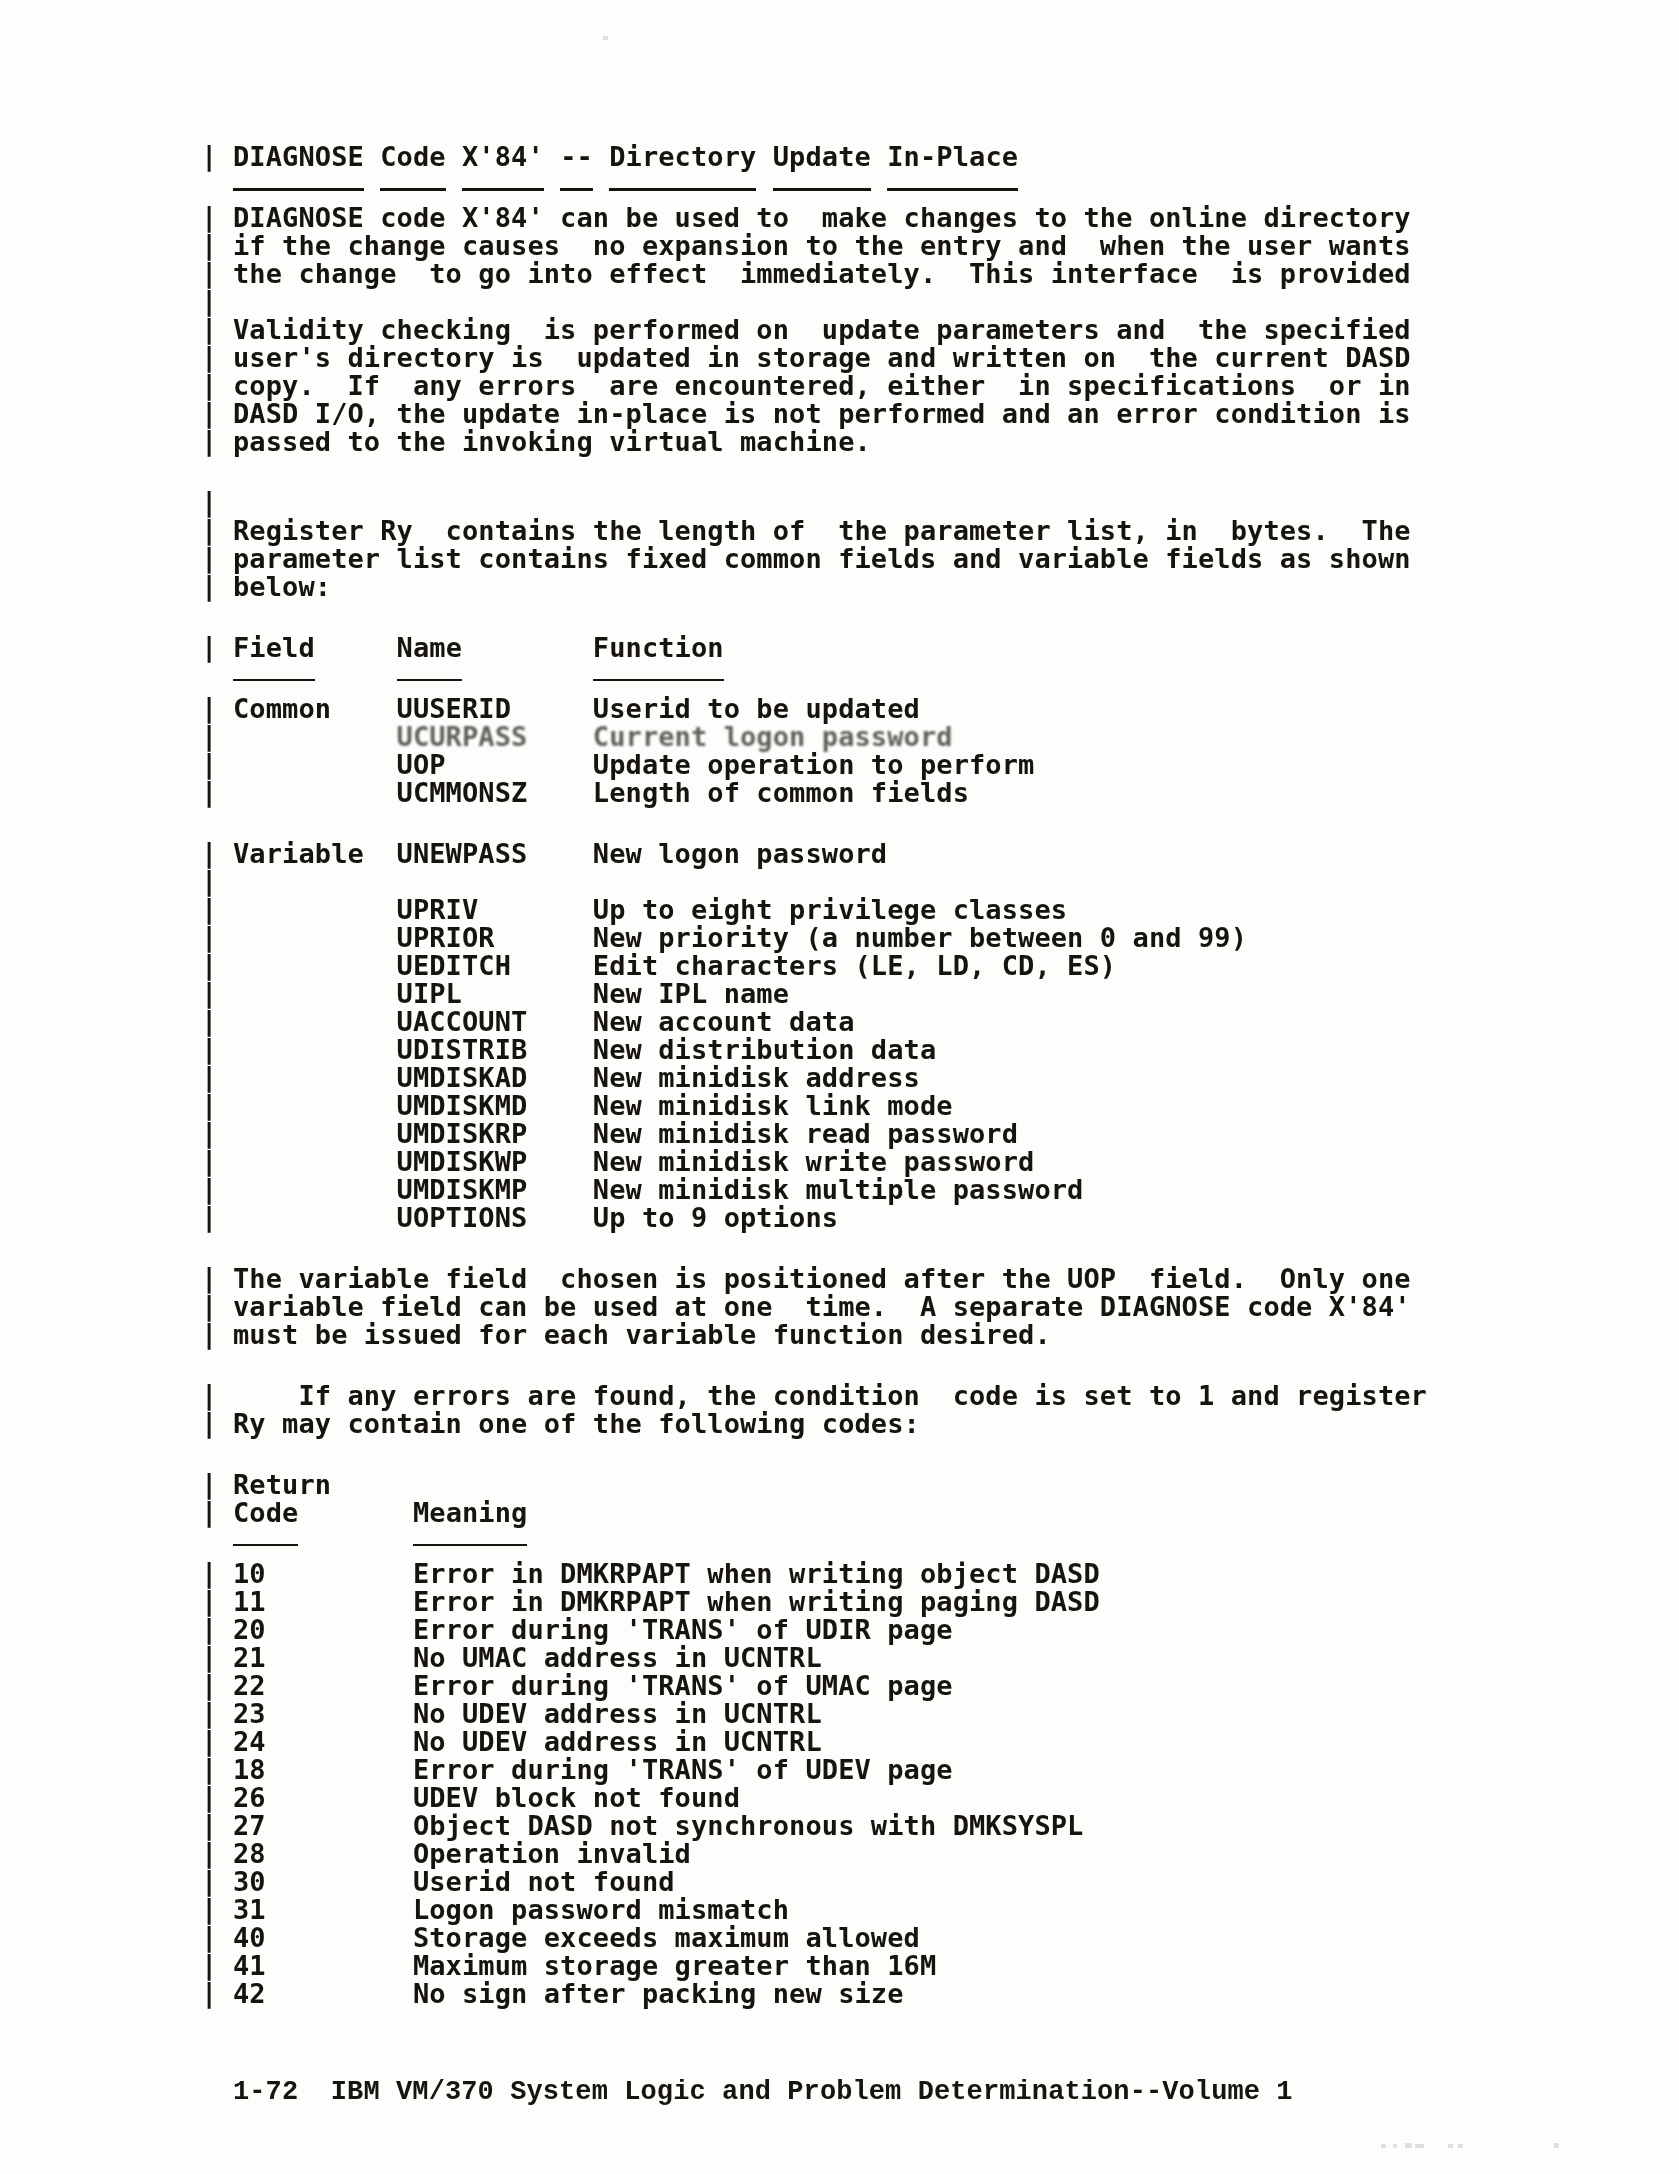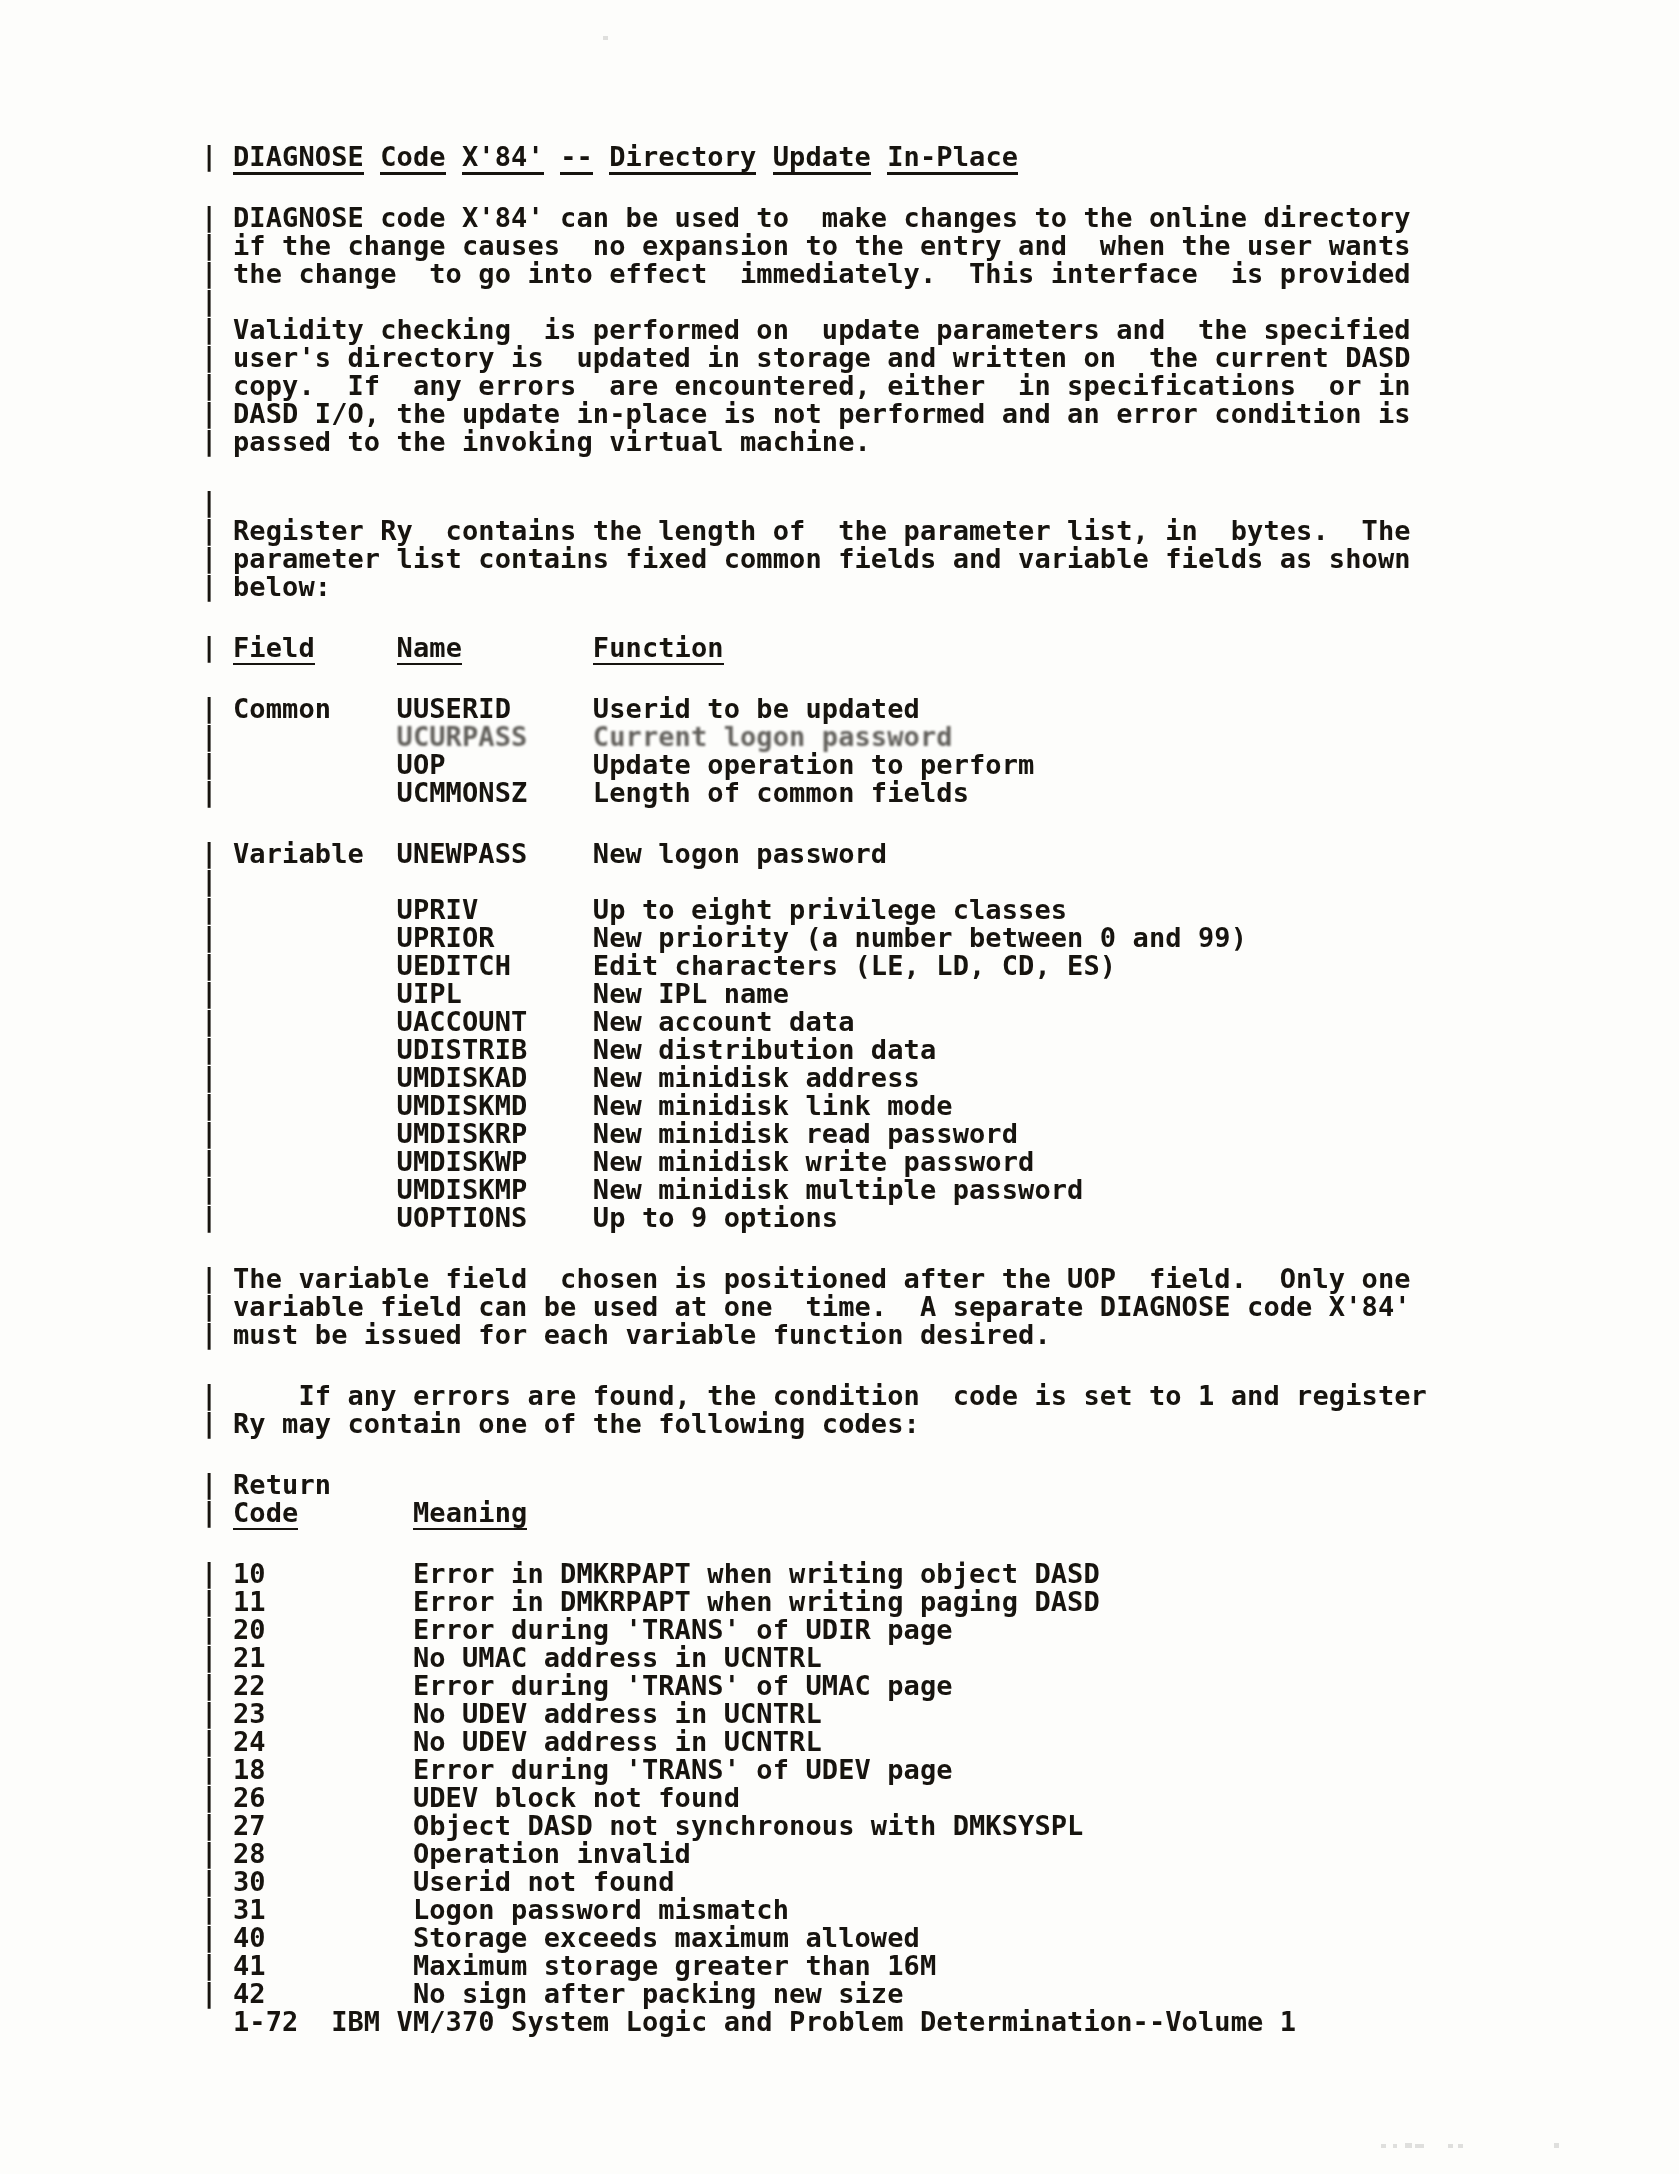--- a/index.html
+++ b/index.html
@@ -17,25 +17,25 @@
     position:relative;
     height:28px;
     padding-left:233px;
     font-size:27px;
     line-height:28px;
     white-space:pre;
     letter-spacing:0.1px;
   }
   .line .bar{position:absolute;left:201px;top:-0.9px;}
   .line.blank{height:33px;}
-  .u{border-bottom:2.8px solid currentColor;padding-bottom:0px;}
+  .u{border-bottom:2.8px solid currentColor;padding-bottom:16px;}
   .line.title .u{border-bottom-width:3.3px;}
   .line.header .u{border-bottom-width:2.8px;text-align:right;}
   .line.faded .txt{filter:blur(0.8px);opacity:.68;}
-  .line.footer{}
+  .line.footer{margin-top:70px;font-family:Liberation Mono, monospace;}
   
   .artifact{position:absolute;background:#c7c7c5;opacity:.55;}
   .a-top{left:603px;top:36px;width:4.7px;height:3.8px;}
   .a-b1{left:1381px;top:2144px;width:4.7px;height:3.8px;}
   .a-b2{left:1393px;top:2144px;width:3.8px;height:3.8px;}
   .a-b3{left:1405px;top:2143px;width:6.6px;height:4.7px;}
   .a-b4{left:1415px;top:2144px;width:8.5px;height:3.8px;}
   .a-b5{left:1448px;top:2144px;width:4.7px;height:3.8px;}
   .a-b6{left:1458px;top:2144px;width:4.7px;height:3.8px;}
   .a-b7{left:1554px;top:2143px;width:4.7px;height:4.7px;}

